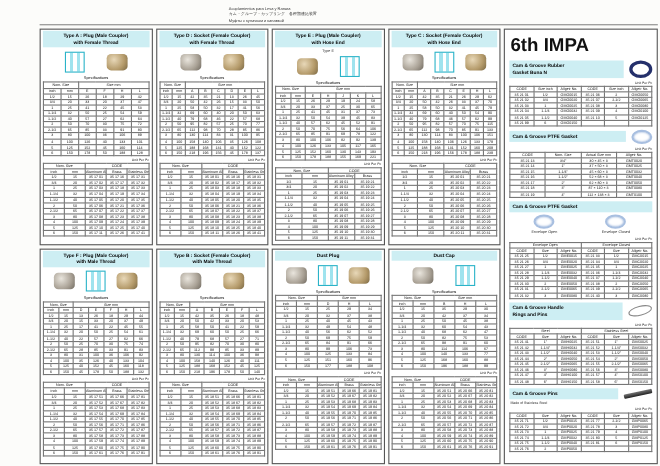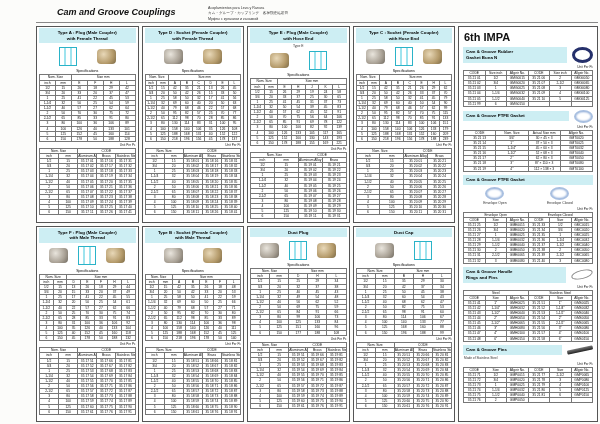--- a/index.html
+++ b/index.html
@@ -18,37 +18,36 @@
   table.tbl{border-collapse:collapse;width:100%;table-layout:fixed;margin-top:1px;}
   table.tbl th,table.tbl td{border:0.5px solid #777;font-size:3.3px;line-height:1.25;text-align:center;padding:0;overflow:hidden;white-space:nowrap;font-weight:normal;color:#111;}
   table.tbl th.h1{font-size:3.3px;}
   tr.gb td{border-top:1px solid #444;}
   
   .im-draw{width:16px;height:17px;border:1px solid #2ab3c8;background:linear-gradient(90deg,#fff 22%,#9fe3ee 22%,#9fe3ee 40%,#fff 40%,#fff 60%,#9fe3ee 60%,#9fe3ee 78%,#fff 78%);}
   .im-photo{width:19px;height:15px;border-radius:4px;background:radial-gradient(circle at 35% 35%,#e9e5dd,#a9a195 60%,#6f695f);}
   .im-brass{width:19px;height:15px;border-radius:4px;background:radial-gradient(circle at 35% 35%,#e8d8b8,#b49a6a 60%,#7a6844);}
   
   .impa{grid-column:5;grid-row:1/3;border:1px solid #555;background:#fff;padding:4px 4px;display:flex;flex-direction:column;gap:3px;overflow:hidden;}
-  .impa-h{font-size:11px;font-weight:bold;margin:0 0 1px 1px;color:#111;}
+  .impa-h{font-size:17px;font-weight:bold;margin:0 0 1px 1px;color:#111;}
   .sec{display:flex;flex-direction:column;}
   .sec-top{display:flex;align-items:center;gap:5px;margin-bottom:1px;}
   .sec-band{background:#cdeef3;font-weight:bold;font-size:4.4px;line-height:1.35;padding:2px 3px;flex:1;}
   .sec-note{font-size:3.2px;color:#333;margin:0 0 1px 1px;}
   .sec-imgs{display:flex;justify-content:space-around;align-items:flex-end;margin:1px 0;}
   .sec-img-item{display:flex;flex-direction:column;align-items:center;gap:1px;}
   .img-oring{width:15px;height:10px;border:3px solid #25306b;border-radius:50%;display:inline-block;flex:0 0 auto;}
   .img-ptfe{width:15px;height:9px;border:2.5px solid #a8bfe0;border-radius:50%;box-shadow:inset 0 0 2px #7f9fd0;display:inline-block;flex:0 0 auto;}
   .img-handle{width:20px;height:7px;border:1.5px solid #888;border-radius:50%;transform:rotate(-14deg);display:inline-block;flex:0 0 auto;}
   .img-pin{width:26px;height:4px;background:linear-gradient(#777,#222);transform:rotate(-12deg);border-radius:1px;display:inline-block;flex:0 0 auto;}
 </style>
 </head>
 <body>
 
 <div class="page">
-  <div class="hdr-title">Cam and Groove Couplings</div>
   <div class="hdr-subs">
     <div>Acoplamientos para Leva y Ranura</div>
     <div>カム・グルーブ・カップリング　各種類連結装置</div>
     <div>Муфты с кулачком и канавкой</div>
   </div>
   <div class="hdr-rule"></div>
   <div class="grid" id="grid">
       <div class="panel">
         <div class="phead">
           <div>Type A : Plug (Male Coupler)</div>

